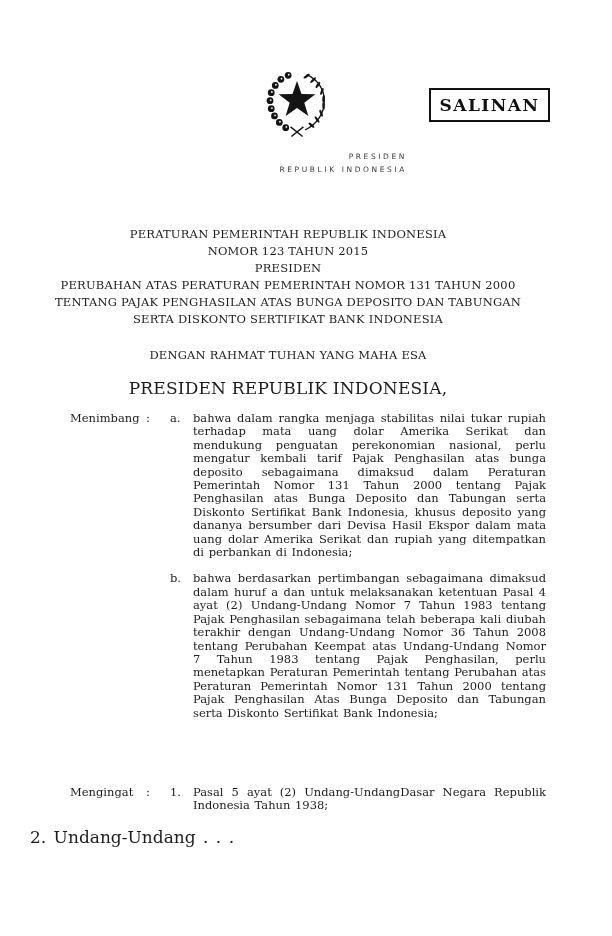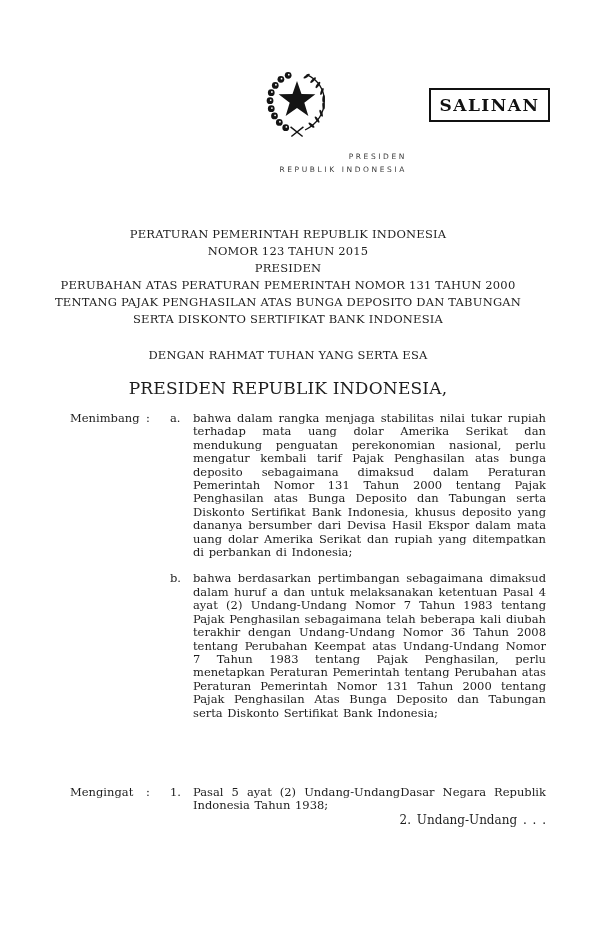--- a/index.html
+++ b/index.html
@@ -98,22 +98,22 @@
   .item-text {
     flex: 1 1 auto;
     text-align: justify;
     text-align-last: left;
     word-spacing: 1px;
   }
 
   .legal-basis { margin-top: 66px; }
 
   .catchword {
-    text-align: right;
-    font-size: 12px;
+    margin-top: 17px;
+    font-size: 17px;
     line-height: 14px;
     word-spacing: 2px;
   }
 </style>
 </head>
 <body>
 
 <div class="page">
 
   <div class="salinan-box">
@@ -171,21 +171,21 @@
 
     <div class="title-block">
       <div>PERATURAN PEMERINTAH REPUBLIK INDONESIA</div>
       <div>NOMOR 123 TAHUN 2015</div>
       <div>PRESIDEN</div>
       <div>PERUBAHAN ATAS PERATURAN PEMERINTAH NOMOR 131 TAHUN 2000</div>
       <div>TENTANG PAJAK PENGHASILAN ATAS BUNGA DEPOSITO DAN TABUNGAN</div>
       <div>SERTA DISKONTO SERTIFIKAT BANK INDONESIA</div>
     </div>
 
-    <div class="invocation">DENGAN RAHMAT TUHAN YANG SERTA ESA</div>
+    <div class="invocation">DENGAN RAHMAT TUHAN YANG MAHA ESA</div>
     <div class="authority">PRESIDEN REPUBLIK INDONESIA,</div>
 
     <div class="clause-block">
       <div class="clause-row">
         <div class="clause-label">Menimbang</div>
         <div class="clause-colon">:</div>
         <div class="clause-items">
           <div class="clause-item">
             <div class="item-marker">a.</div>
             <div class="item-text">bahwa dalam rangka menjaga stabilitas nilai tukar rupiah terhadap mata uang dolar Amerika Serikat dan mendukung penguatan perekonomian nasional, perlu mengatur kembali tarif Pajak Penghasilan atas bunga deposito sebagaimana dimaksud dalam Peraturan Pemerintah Nomor 131 Tahun 2000 tentang Pajak Penghasilan atas Bunga Deposito dan Tabungan serta Diskonto Sertifikat Bank Indonesia, khusus deposito yang dananya bersumber dari Devisa Hasil Ekspor dalam mata uang dolar Amerika Serikat dan rupiah yang ditempatkan di perbankan di Indonesia;</div>

